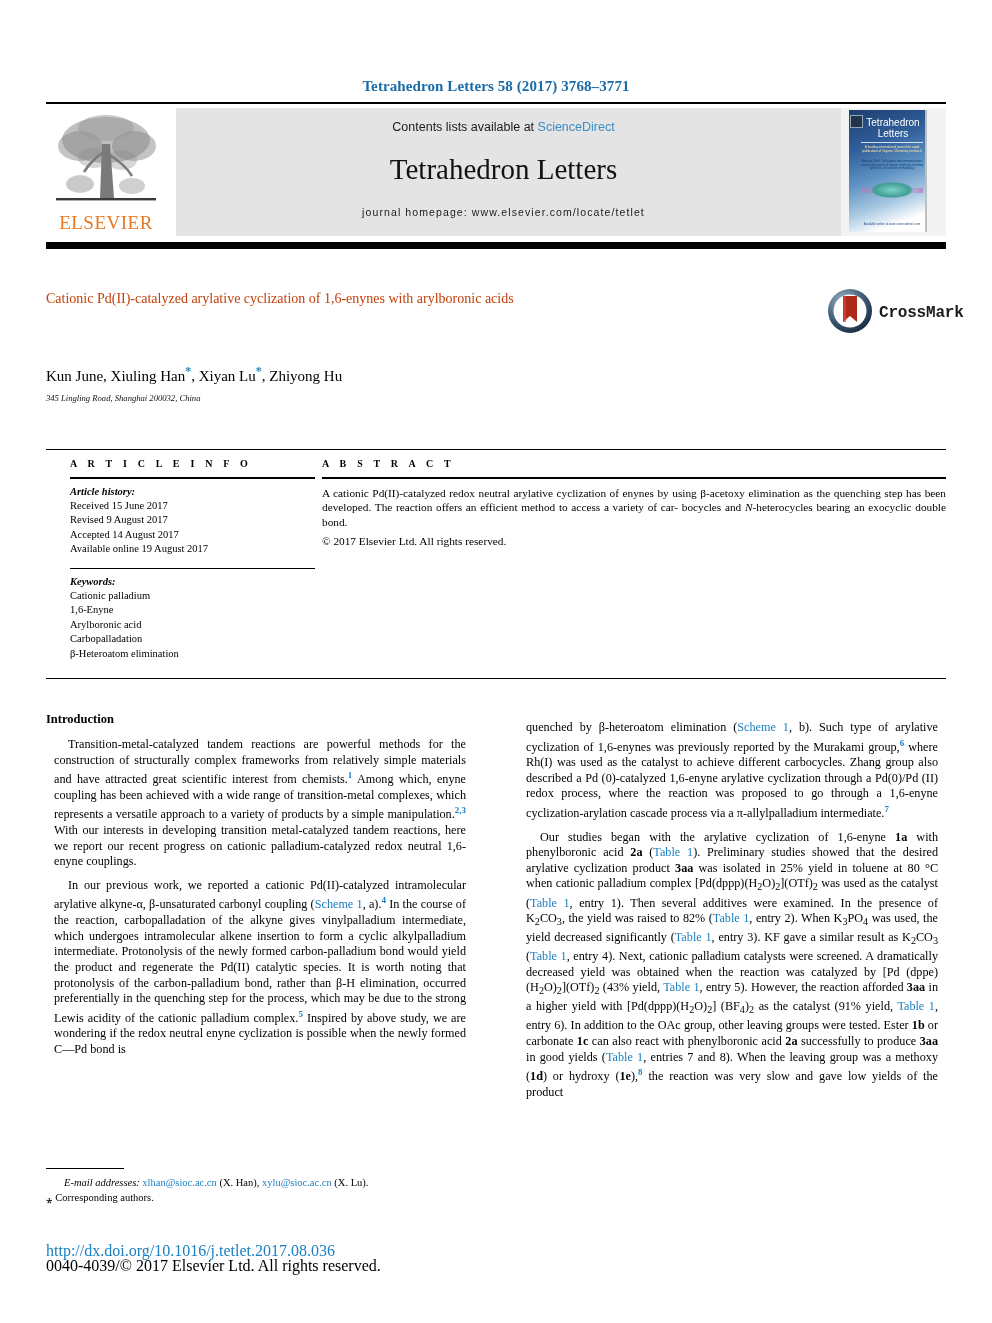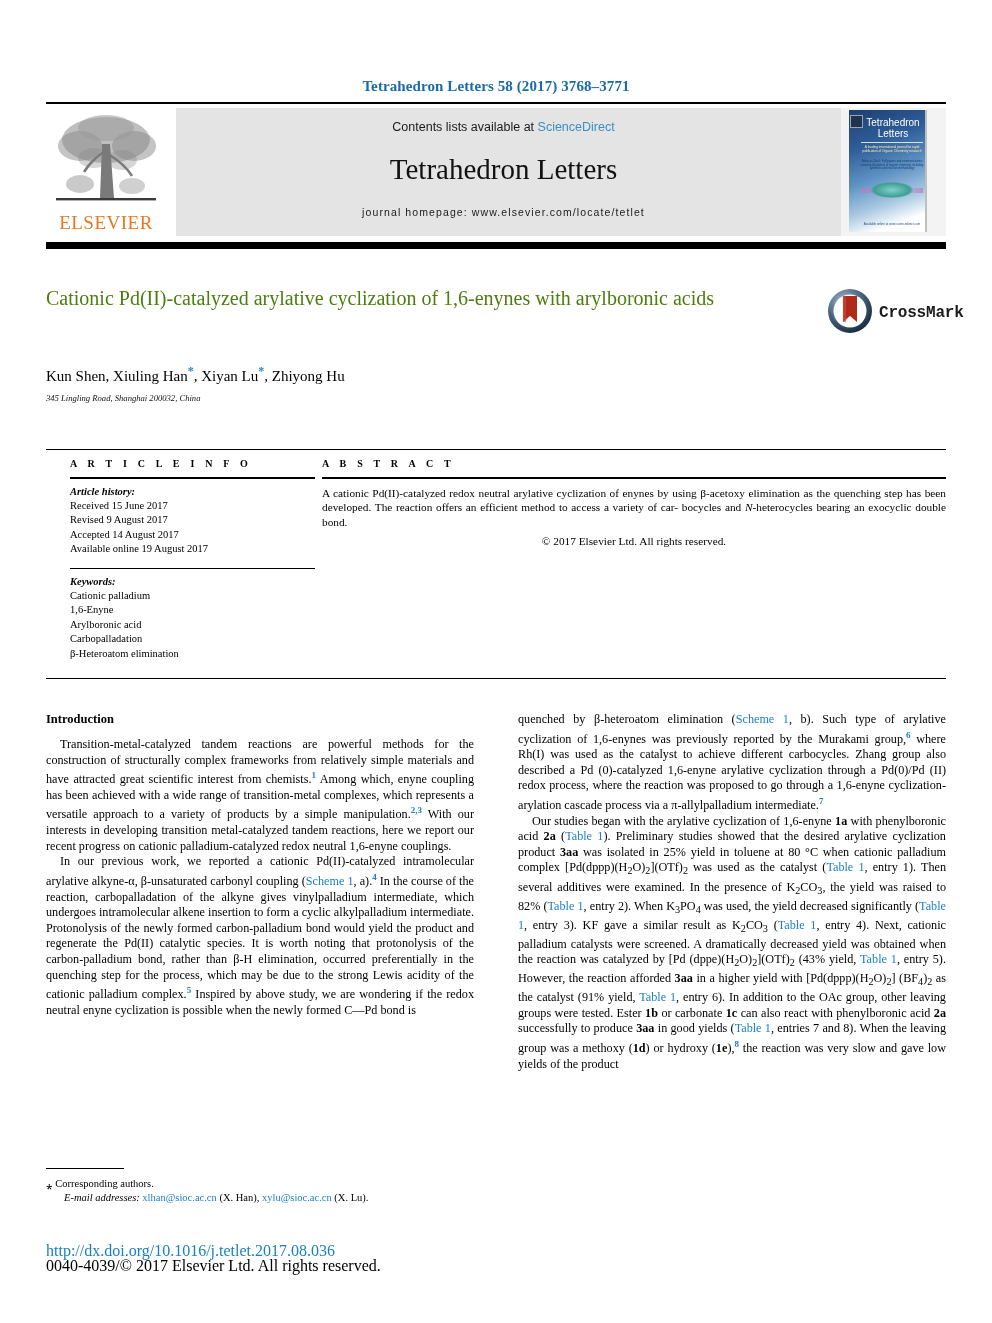--- a/index.html
+++ b/index.html
@@ -196,23 +196,23 @@
     height: 7px;
     background: #000;
   }
 
   
   .title {
     position: absolute;
     left: 46px; top: 285px;
     width: 760px;
     font-family: "Liberation Serif", serif;
-    font-size: 20px;
+    font-size: 14px;
     line-height: 27px;
-    color: #4d7c0f;
+    color: #c2410c;
   }
   .authors {
     position: absolute;
     left: 46px; top: 364px;
     width: 800px;
     font-family: "Liberation Serif", serif;
     font-size: 15px;
     color: #000;
   }
   .authors sup.star {
@@ -304,21 +304,21 @@
   .abs-body {
     margin-top: 7px;
     font-family: "Liberation Serif", serif;
     font-size: 11.3px;
     line-height: 14.8px;
     text-align: justify;
     color: #000;
   }
   .abs-copy {
     margin-top: 5px;
-    text-align: center;
+    text-align: left;
     font-family: "Liberation Serif", serif;
     font-size: 11.3px;
     color: #000;
   }
 
   
   .body-rule {
     position: absolute;
     left: 46px; top: 678px;
     width: 900px;
@@ -336,21 +336,21 @@
     width: 428px;
   }
   h2.heading {
     margin: 0 0 10px 0;
     font-family: "Liberation Serif", serif;
     font-size: 12.5px;
     font-weight: bold;
     color: #000;
   }
   p.para {
-    margin: 0;
+    margin: 8px;
     font-family: "Liberation Serif", serif;
     font-size: 12.2px;
     line-height: 15.6px;
     text-align: justify;
     text-justify: inter-word;
     color: #000;
     text-indent: 14px;
   }
   p.para.first { text-indent: 14px; }
   a.lnk, .lnk {
@@ -448,21 +448,21 @@
       </div>
     </div>
 
   </div>
 
   <div class="bar-thick"></div>
 
   <div class="title">Cationic Pd(II)-catalyzed arylative cyclization of 1,6-enynes with arylboronic acids</div>
 
   <div class="authors">
-    <span>Kun Shen</span><span>, </span><span>Xiuling Han</span><sup class="star">*</sup><span>, </span><span>Xiyan Lu</span><sup class="star">*</sup><span>, </span><span>Zhiyong Hu</span>
+    <span>Kun June</span><span>, </span><span>Xiuling Han</span><sup class="star">*</sup><span>, </span><span>Xiyan Lu</span><sup class="star">*</sup><span>, </span><span>Zhiyong Hu</span>
   </div>
 
   <div class="affil">
     <div>345 Lingling Road, Shanghai 200032, China</div>
   </div>
 
   <div class="crossmark">
     <svg class="cm-circle" viewBox="0 0 46 46">
       <defs>
         <radialGradient id="cmg" cx="35%" cy="28%" r="78%">
@@ -524,30 +524,30 @@
   </div>
 
   <div class="col-right">
     <p class="para" style="text-indent:0;">quenched by β-heteroatom elimination (<span class="lnk">Scheme 1</span>, b). Such type of arylative cyclization of 1,6-enynes was previously reported by the Murakami group,<sup class="ref">6</sup> where Rh(I) was used as the catalyst to achieve different carbocycles. Zhang group also described a Pd (0)-catalyzed 1,6-enyne arylative cyclization through a Pd(0)/Pd (II) redox process, where the reaction was proposed to go through a 1,6-enyne cyclization-arylation cascade process via a π-allylpalladium intermediate.<sup class="ref">7</sup></p>
 
     <p class="para">Our studies began with the arylative cyclization of 1,6-enyne <span class="bold">1a</span> with phenylboronic acid <span class="bold">2a</span> (<span class="lnk">Table 1</span>). Preliminary studies showed that the desired arylative cyclization product <span class="bold">3aa</span> was isolated in 25% yield in toluene at 80 °C when cationic palladium complex [Pd(dppp)(H<sub>2</sub>O)<sub>2</sub>](OTf)<sub>2</sub> was used as the catalyst (<span class="lnk">Table 1</span>, entry 1). Then several additives were examined. In the presence of K<sub>2</sub>CO<sub>3</sub>, the yield was raised to 82% (<span class="lnk">Table 1</span>, entry 2). When K<sub>3</sub>PO<sub>4</sub> was used, the yield decreased significantly (<span class="lnk">Table 1</span>, entry 3). KF gave a similar result as K<sub>2</sub>CO<sub>3</sub> (<span class="lnk">Table 1</span>, entry 4). Next, cationic palladium catalysts were screened. A dramatically decreased yield was obtained when the reaction was catalyzed by [Pd (dppe)(H<sub>2</sub>O)<sub>2</sub>](OTf)<sub>2</sub> (43% yield, <span class="lnk">Table 1</span>, entry 5). However, the reaction afforded <span class="bold">3aa</span> in a higher yield with [Pd(dppp)(H<sub>2</sub>O)<sub>2</sub>] (BF<sub>4</sub>)<sub>2</sub> as the catalyst (91% yield, <span class="lnk">Table 1</span>, entry 6). In addition to the OAc group, other leaving groups were tested. Ester <span class="bold">1b</span> or carbonate <span class="bold">1c</span> can also react with phenylboronic acid <span class="bold">2a</span> successfully to produce <span class="bold">3aa</span> in good yields (<span class="lnk">Table 1</span>, entries 7 and 8). When the leaving group was a methoxy (<span class="bold">1d</span>) or hydroxy (<span class="bold">1e</span>),<sup class="ref">8</sup> the reaction was very slow and gave low yields of the product</p>
   </div>
 
   <div class="footnote">
     <div class="fn-rule"></div>
-    <div class="fn-line">
-      <span class="star">⁎</span>
-      <span>Corresponding authors.</span>
-    </div>
     <div class="fn-line fn-indent">
       <span class="ital">E-mail addresses:</span>
       <span class="lnk">xlhan@sioc.ac.cn</span>
       <span>(X. Han)</span><span>, </span><span class="lnk">xylu@sioc.ac.cn</span>
       <span>(X. Lu).</span>
     </div>
+    <div class="fn-line">
+      <span class="star">⁎</span>
+      <span>Corresponding authors.</span>
+    </div>
   </div>
 
   <div class="doi-block">
     <div class="doi">http://dx.doi.org/10.1016/j.tetlet.2017.08.036</div>
     <div>0040-4039/© 2017 Elsevier Ltd. All rights reserved.</div>
   </div>
 
 </div>
 
 </body></html>

